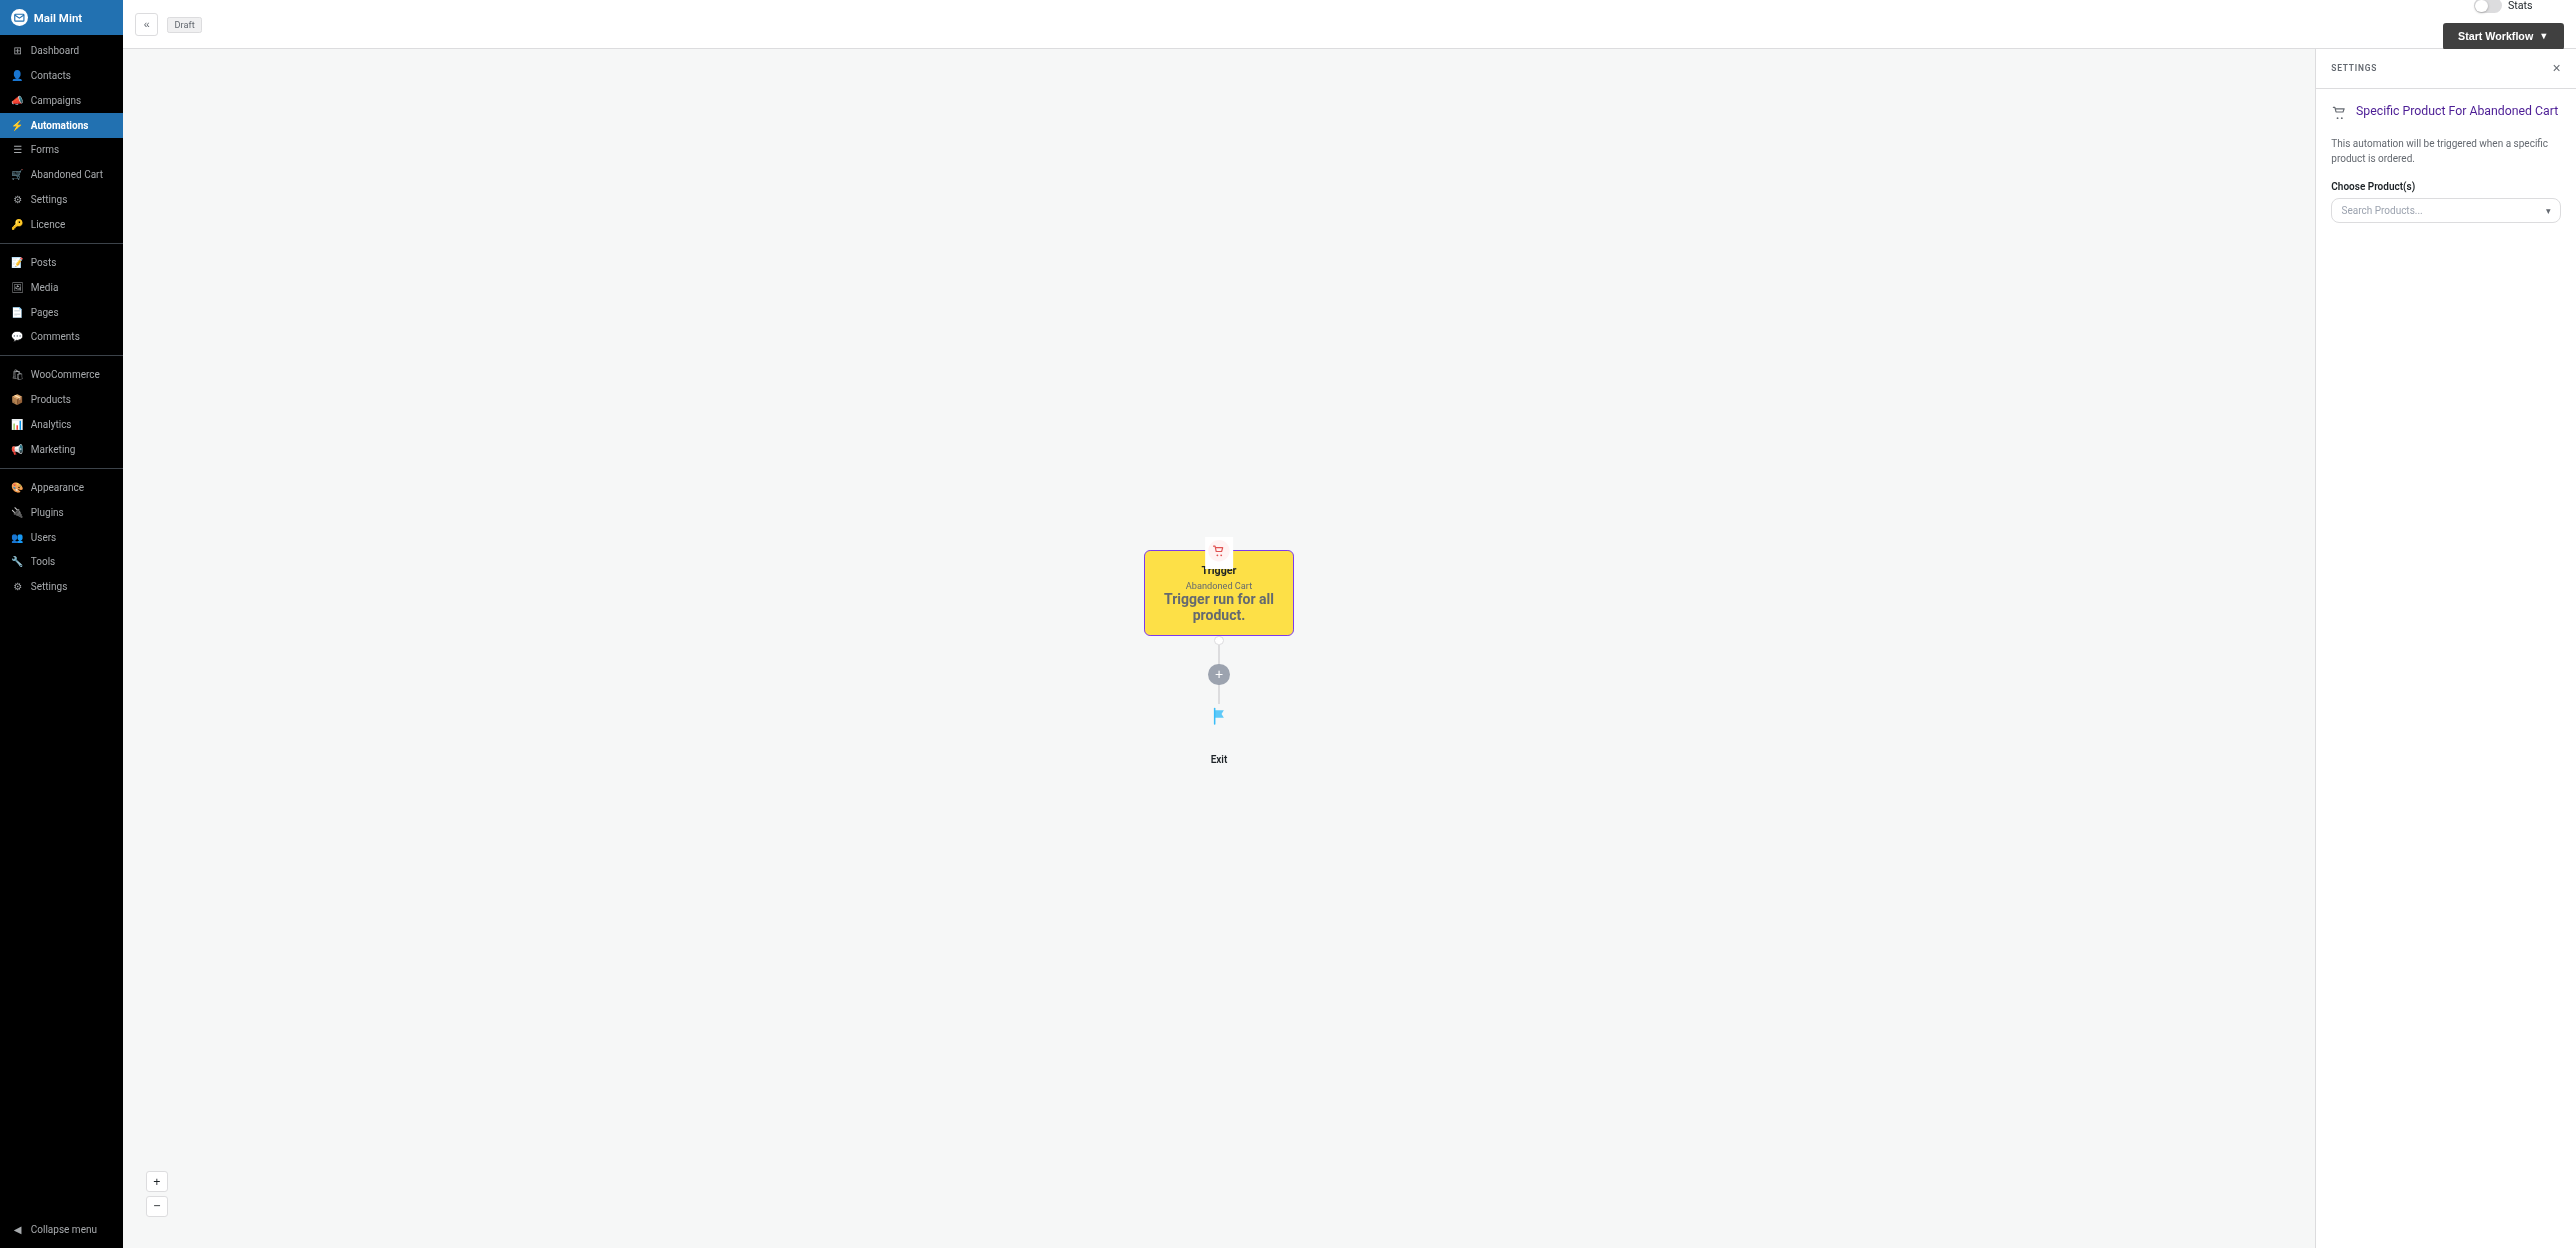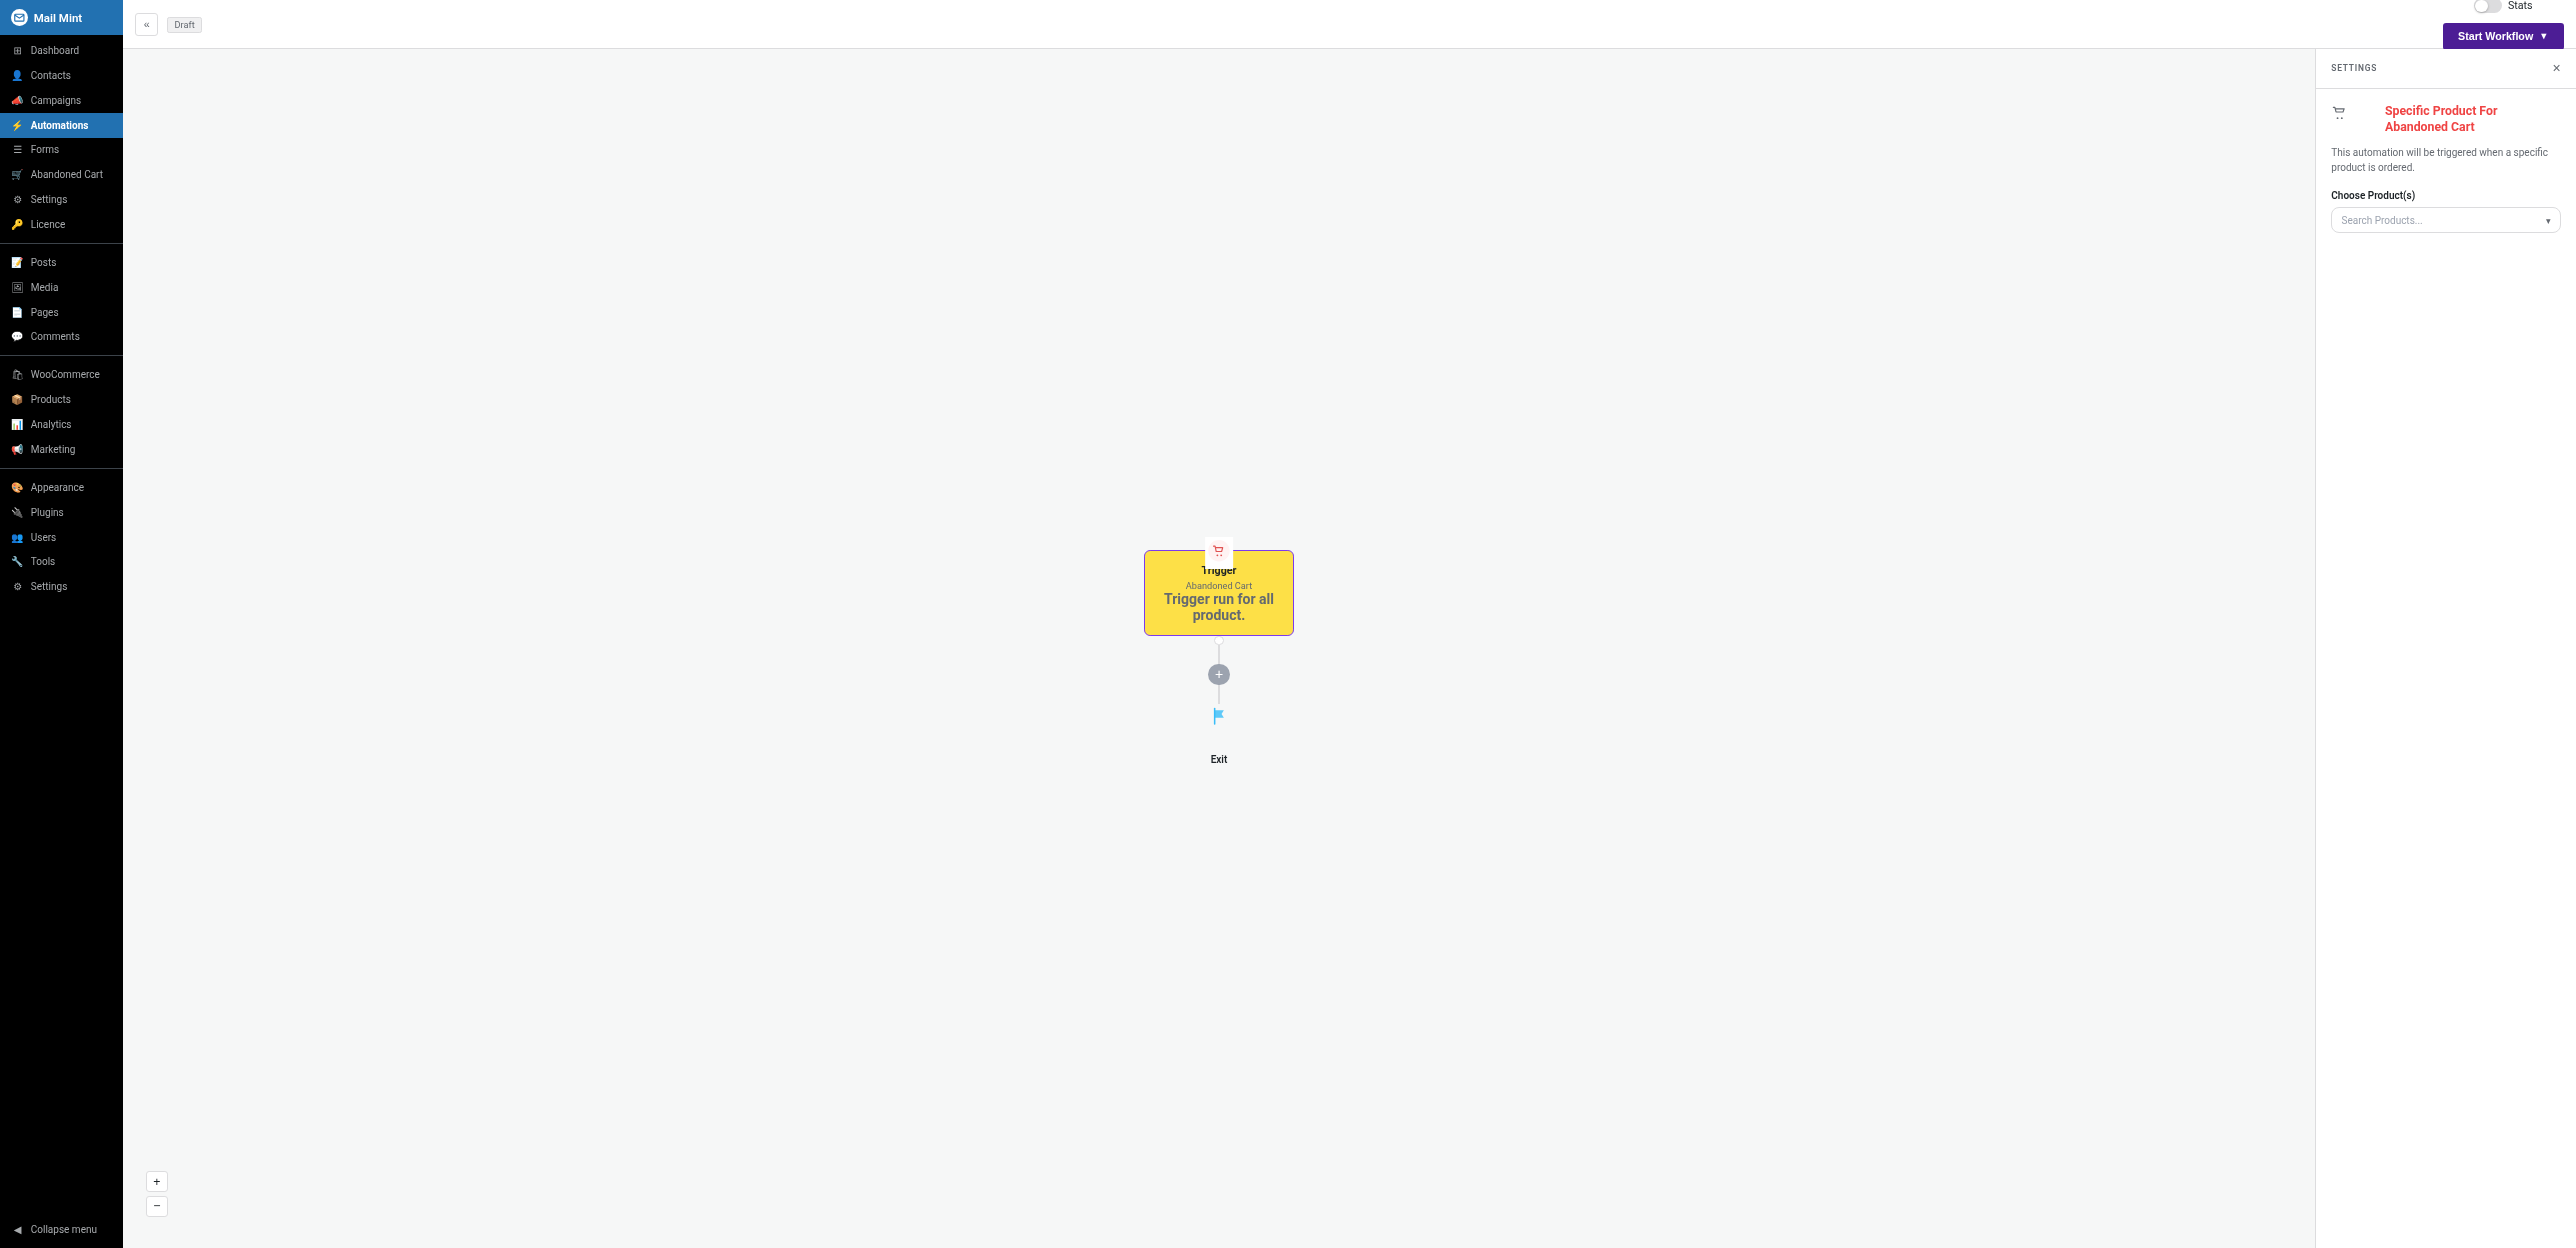--- a/index.html
+++ b/index.html
@@ -139,21 +139,21 @@
     .toggle-switch::after {
       content: '';
       width: 12.3px; height: 12.3px;
       background: #fff;
       border-radius: 50%;
       position: absolute;
       top: 1.5px; left: 1.5px;
       box-shadow: 0 0.8px 2.3px rgba(0,0,0,0.3);
     }
     .start-workflow-btn {
-      background: #4c1d95;
+      background: #404040;
       color: #fff;
       border: none;
       border-radius: 3.1px;
       padding: 7.7px 15.3px;
       font-size: 10.7px;
       font-weight: 600;
       cursor: pointer;
       display: flex;
       align-items: center;
       gap: 6.1px;
@@ -211,24 +211,23 @@
       gap: 7.7px;
       margin-bottom: 9.2px;
     }
     .settings-trigger-icon {
       color: #646970;
       font-size: 15.3px;
       margin-top: 1.5px;
     }
     .settings-trigger-title {
       font-size: 12.3px;
-      font-weight: 700;
-      color: #ef4444;
+      font-weight: 400;
+      color: #4c1d95;
       line-height: 1.3;
-      margin-left: 29px;
     }
     .settings-trigger-desc {
       font-size: 10px;
       color: #646970;
       margin-bottom: 15.3px;
       line-height: 1.5;
     }
     .settings-label {
       font-size: 10px;
       font-weight: 600;

